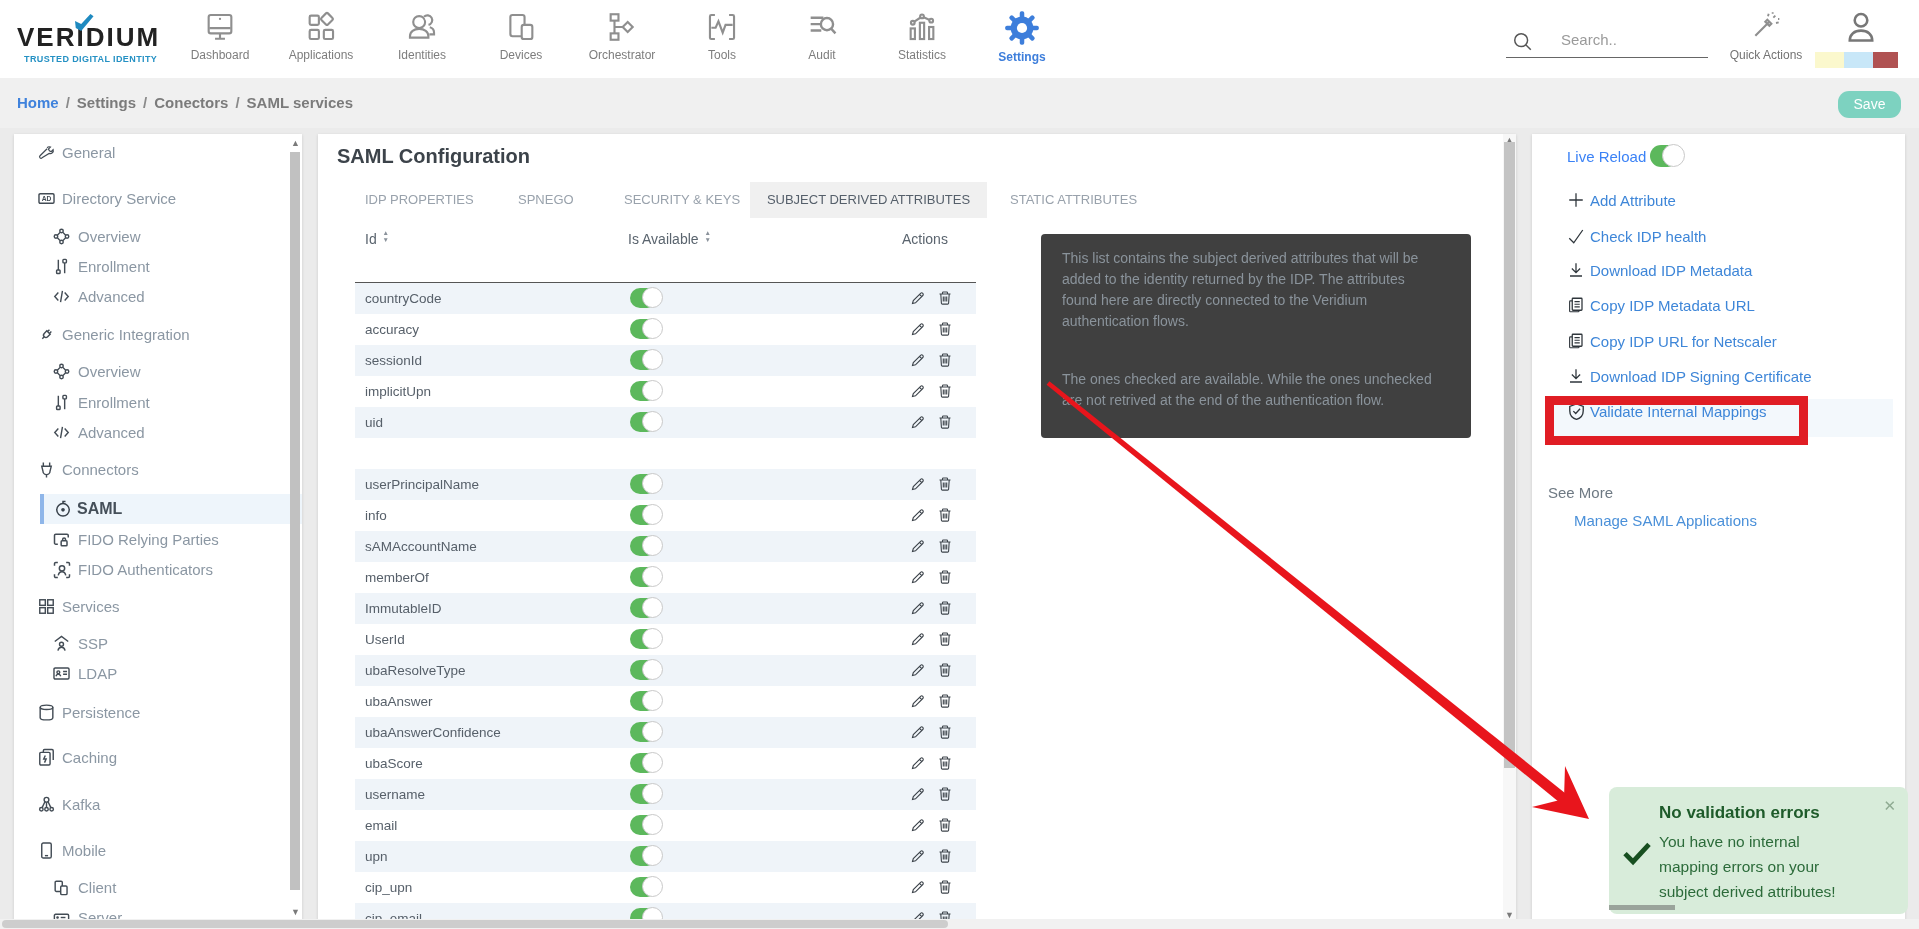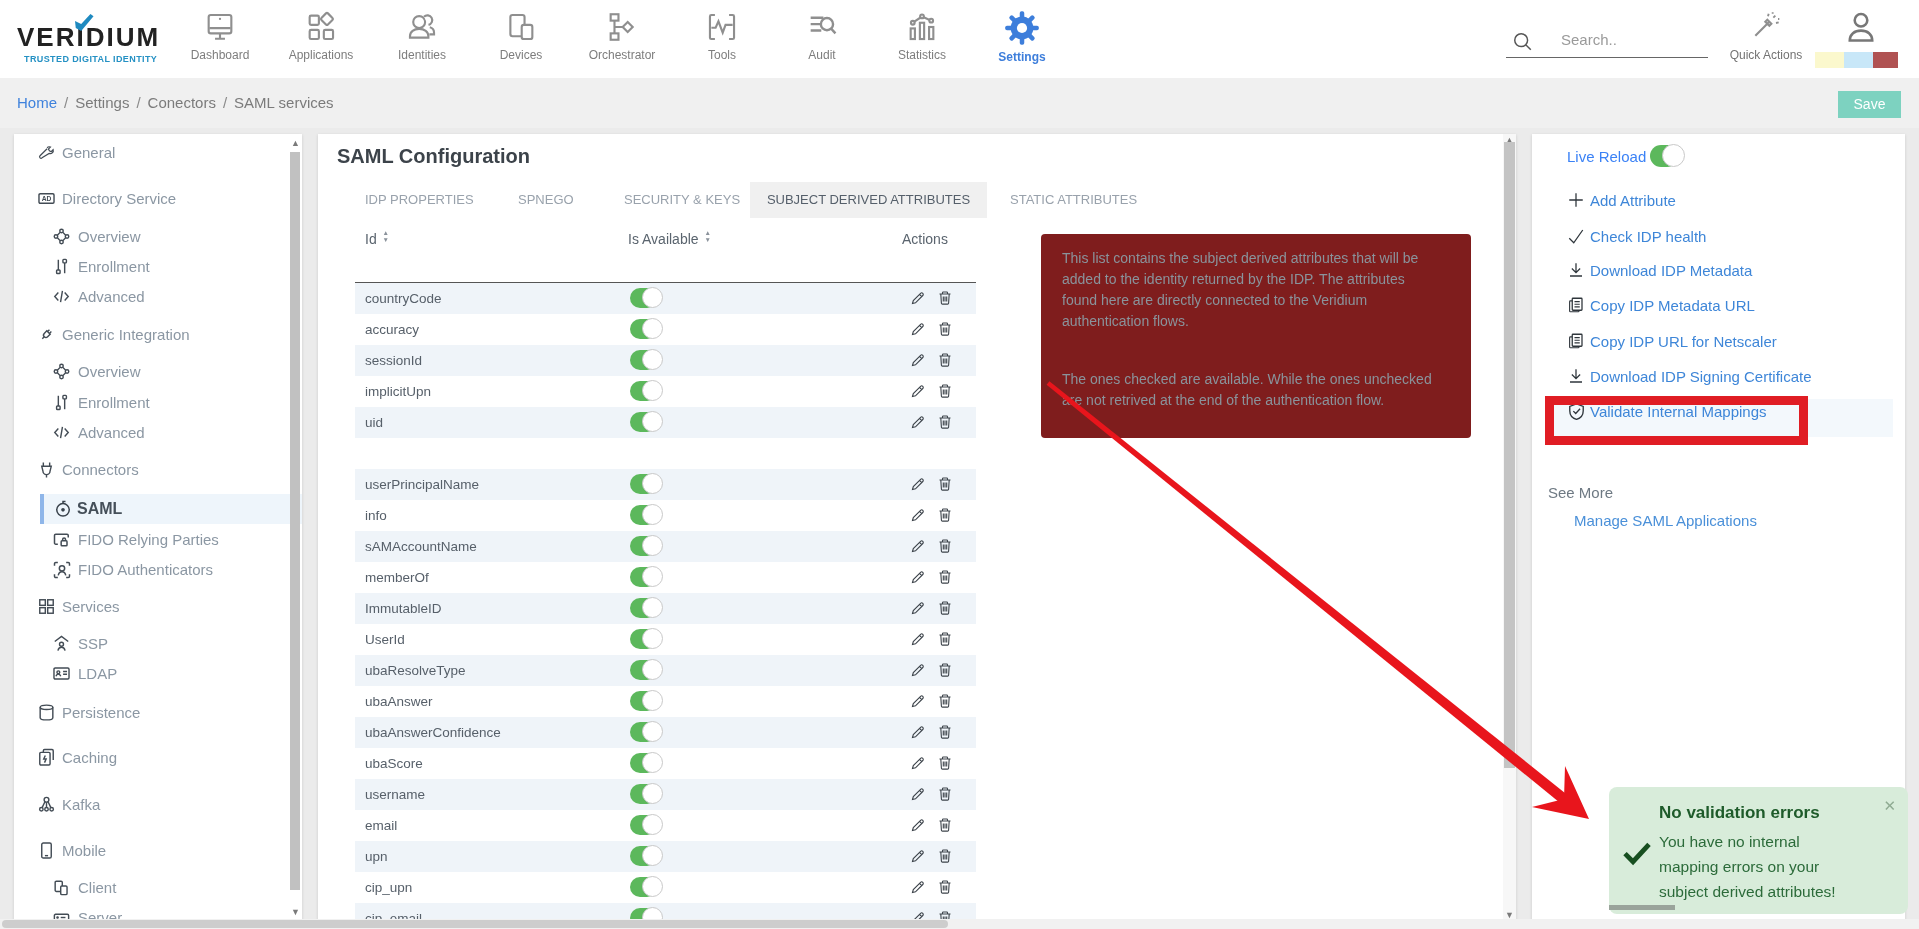--- a/index.html
+++ b/index.html
@@ -21,24 +21,24 @@
 .qa { position:absolute; left:1716px; top:9px; width:100px; text-align:center; }
 .qa .lbl { font-size:12px; color:#737373; margin-top:3px; }
 .profile-ico { position:absolute; left:1843px; top:9px; }
 .sq { position:absolute; top:52px; height:16px; }
 .sq1 { left:1815px; width:29px; background:#fbf8cd; }
 .sq2 { left:1844px; width:29px; background:#c8e7f8; }
 .sq3 { left:1873px; width:25px; background:#b05252; }
 
 
 #crumb { position:absolute; left:0; top:78px; width:1919px; height:50px; background:#f0f0f0; }
-#crumb .inner { position:absolute; left:17px; top:16px; font-size:15px; color:#7b7b7b; }
+#crumb .inner { position:absolute; left:17px; top:16px; font-size:15px; color:#7b7b7b;font-weight:bold; }
 #crumb a { color:#3f82dc; text-decoration:none; }
 #crumb .sep { margin:0 7px; color:#8a8a8a; }
-.savebtn { position:absolute; left:1838px; top:91px; width:63px; height:27px; background:#7dd2c0; color:#fff; font-size:14px; text-align:center; line-height:27px; border-radius:0; }
+.savebtn { position:absolute; left:1838px; top:91px; width:63px; height:27px; background:#7dd2c0; color:#fff; font-size:14px; text-align:center; line-height:27px; border-radius:11px; }
 
 
 #page { position:absolute; left:0; top:128px; width:1919px; height:801px; background:#ebebeb; }
 .card { position:absolute; background:#fff; box-shadow:0 1px 3px rgba(0,0,0,0.14); }
 #sidebar { left:14px; top:6px; width:288px; height:788px; }
 #main { left:318px; top:6px; width:1198px; height:788px; }
 #rightp { left:1532px; top:6px; width:373px; height:788px; }
 
 
 .si { position:absolute; height:22px; }
@@ -62,21 +62,21 @@
 .sorty { position:relative; display:inline-block; width:10px; height:13px; } .sorty i { position:absolute; left:2px; font-style:normal; font-size:6.5px; color:#8a929b; }
 .hline { position:absolute; left:37px; top:148px; width:621px; height:1px; background:#555; }
 .trow { position:absolute; left:37px; width:621px; height:31px; }
 .trow.odd { background:#eff4f9; }
 .trow .nm { position:absolute; left:10px; top:8px; font-size:13.5px; color:#57606a; }
 .tgl { position:absolute; left:275px; top:5px; width:33px; height:20px; }
 .tgl .pill { position:absolute; left:0; top:0; width:27px; height:20px; background:#5cb85c; border-radius:10px; }
 .tgl .knob { position:absolute; left:12px; top:-1px; width:21px; height:21px; background:#fff; border:1px solid #c9c9c9; border-radius:50%; }
 .act-edit { position:absolute; left:555px; top:7px; }
 .act-del { position:absolute; left:582px; top:7px; }
-.infobox { position:absolute; left:723px; top:100px; width:430px; height:204px; background:#7f1d1d; border-radius:4px; color:#8a939b; font-size:14px; line-height:21px; padding:14px 21px; }
+.infobox { position:absolute; left:723px; top:100px; width:430px; height:204px; background:#404040; border-radius:4px; color:#8a939b; font-size:14px; line-height:21px; padding:14px 21px; }
 .mn-scroll { position:absolute; right:0px; top:0px; width:13px; height:788px; background:#f7f7f7; }
 
 
 .lr-label { position:absolute; left:35px; top:14px; font-size:15px; color:#3b82f6; }
 .lr-tgl { position:absolute; left:118px; top:11px; width:34px; height:22px; }
 .lr-tgl .pill { position:absolute; left:0; top:0; width:28px; height:22px; background:#5cb85c; border-radius:11px; }
 .lr-tgl .knob { position:absolute; left:12px; top:-1px; width:23px; height:23px; background:#fff; border:1px solid #c9c9c9; border-radius:50%; }
 .rlink { position:absolute; left:35px; height:24px; white-space:nowrap; }
 .rlink .ic { position:absolute; left:0; top:1px; }
 .rlink .tx { position:absolute; left:23px; top:2px; font-size:15px; color:#3e86d8; }

